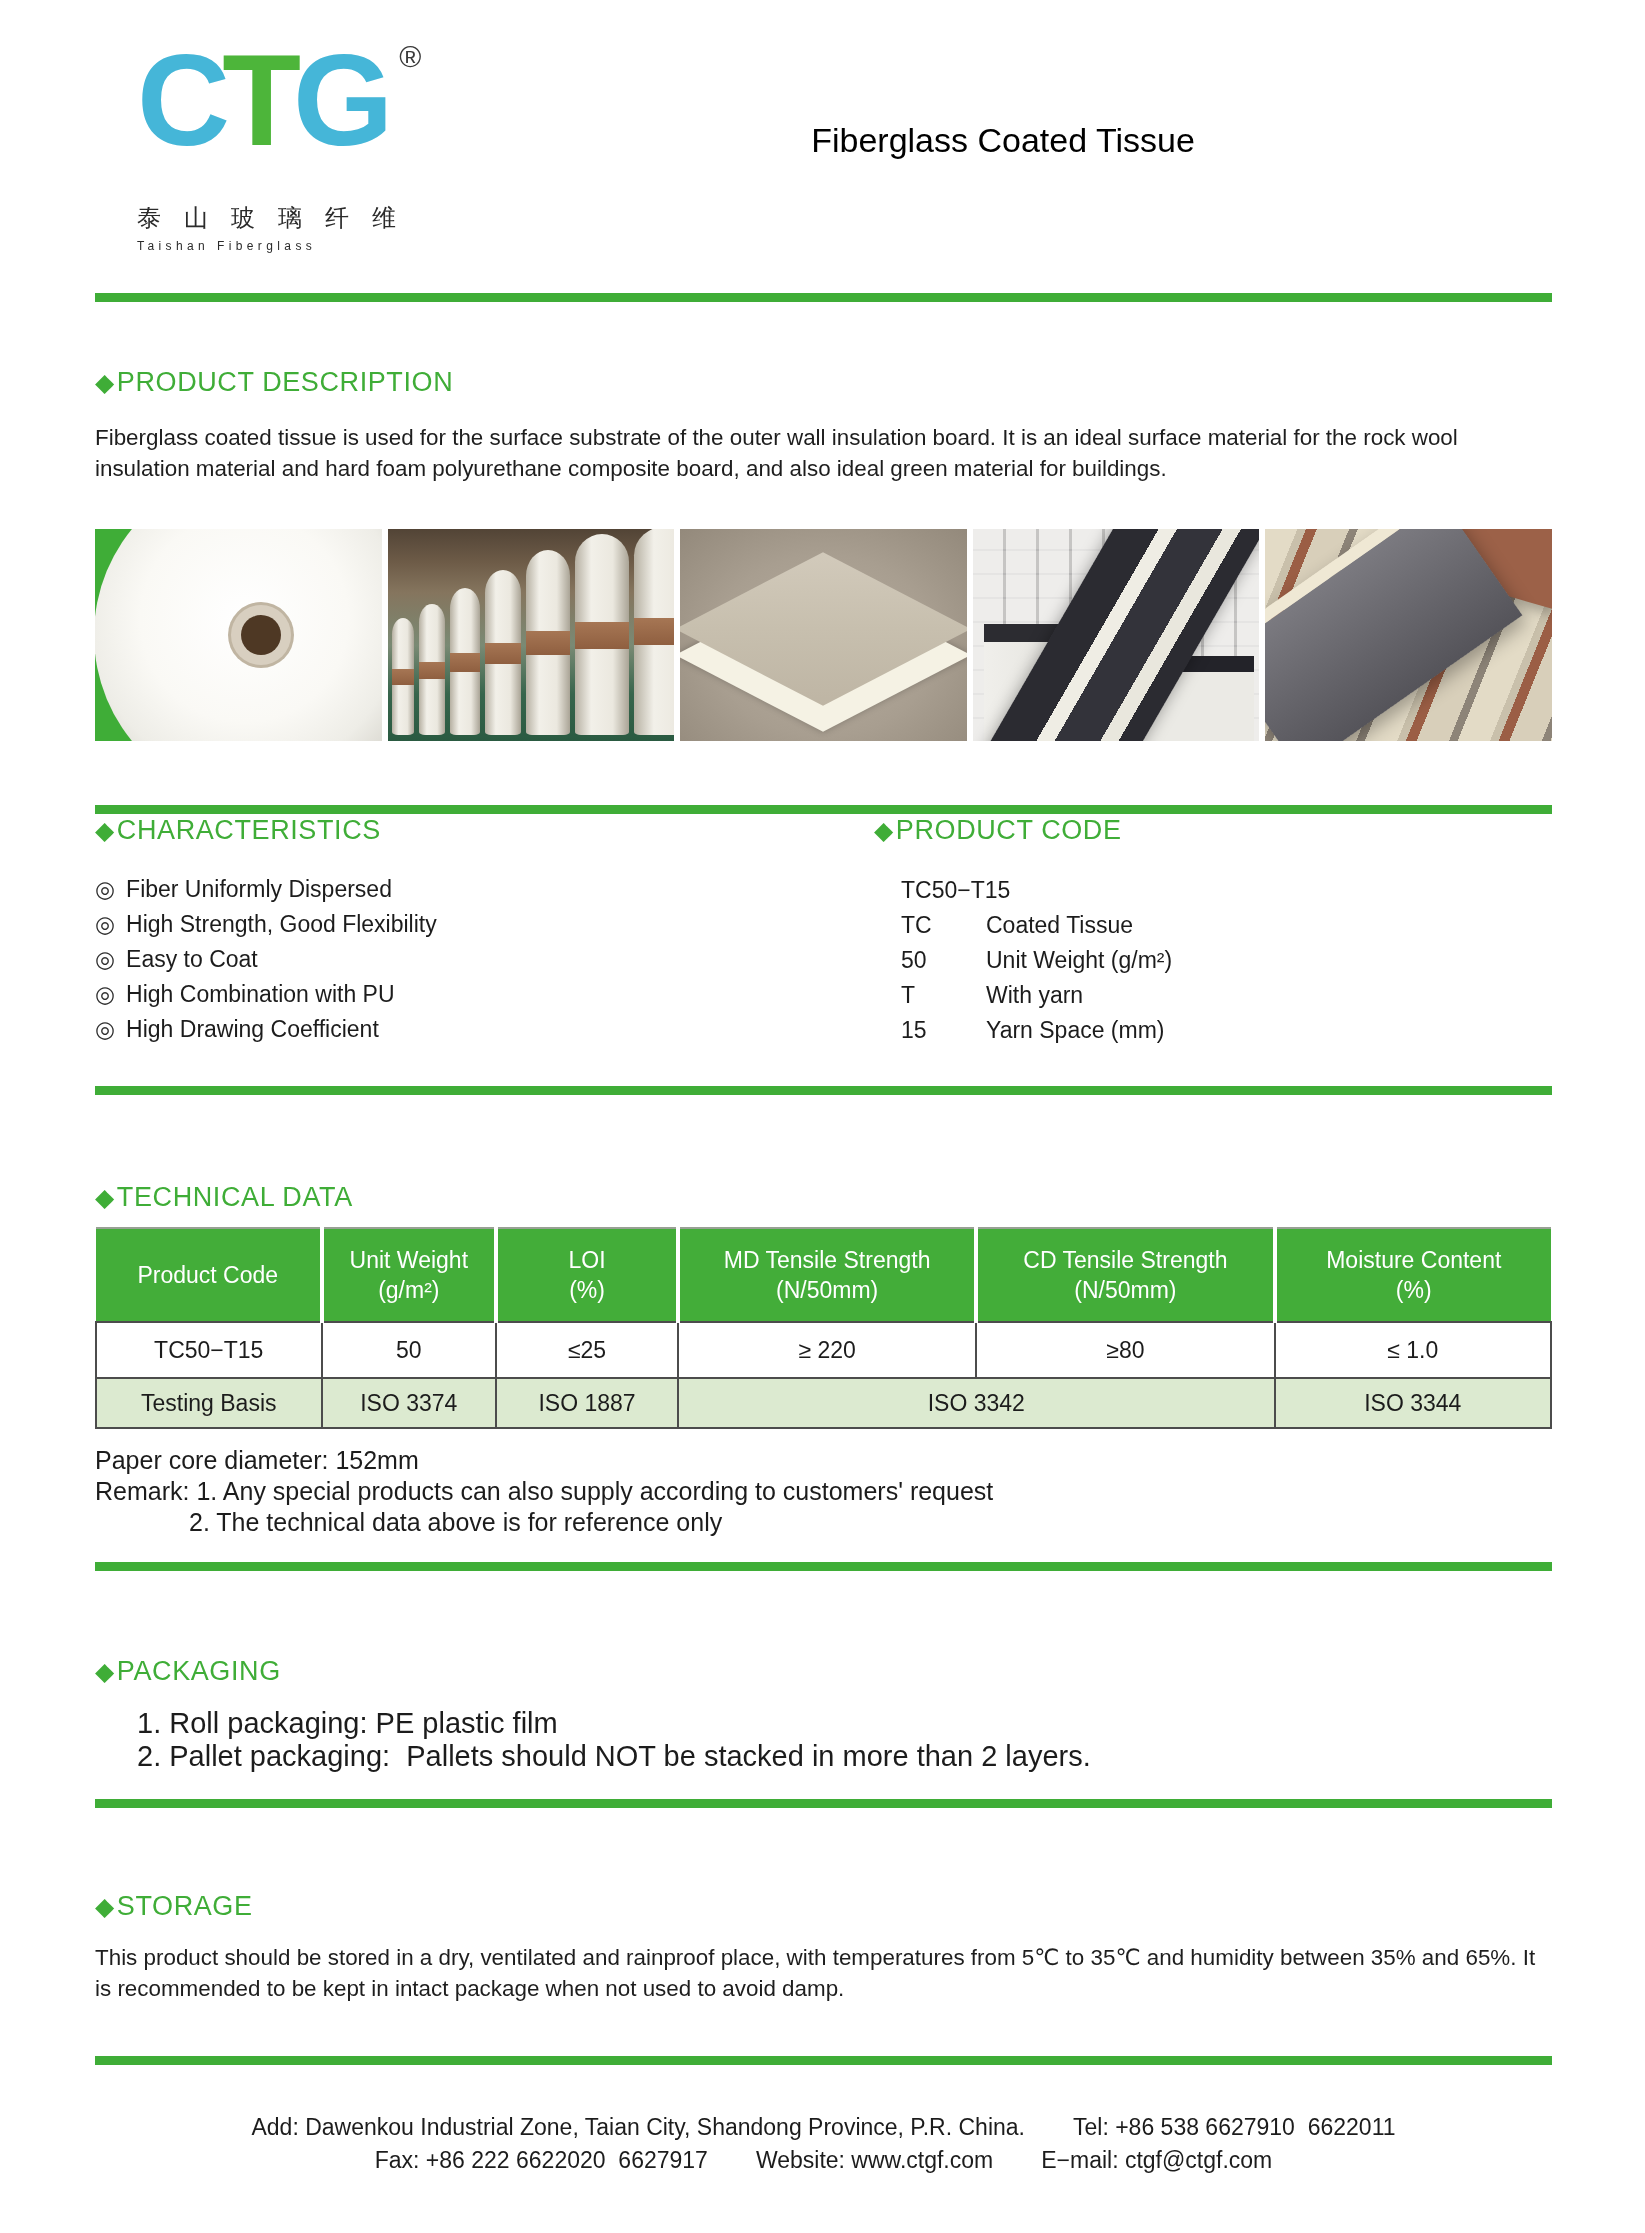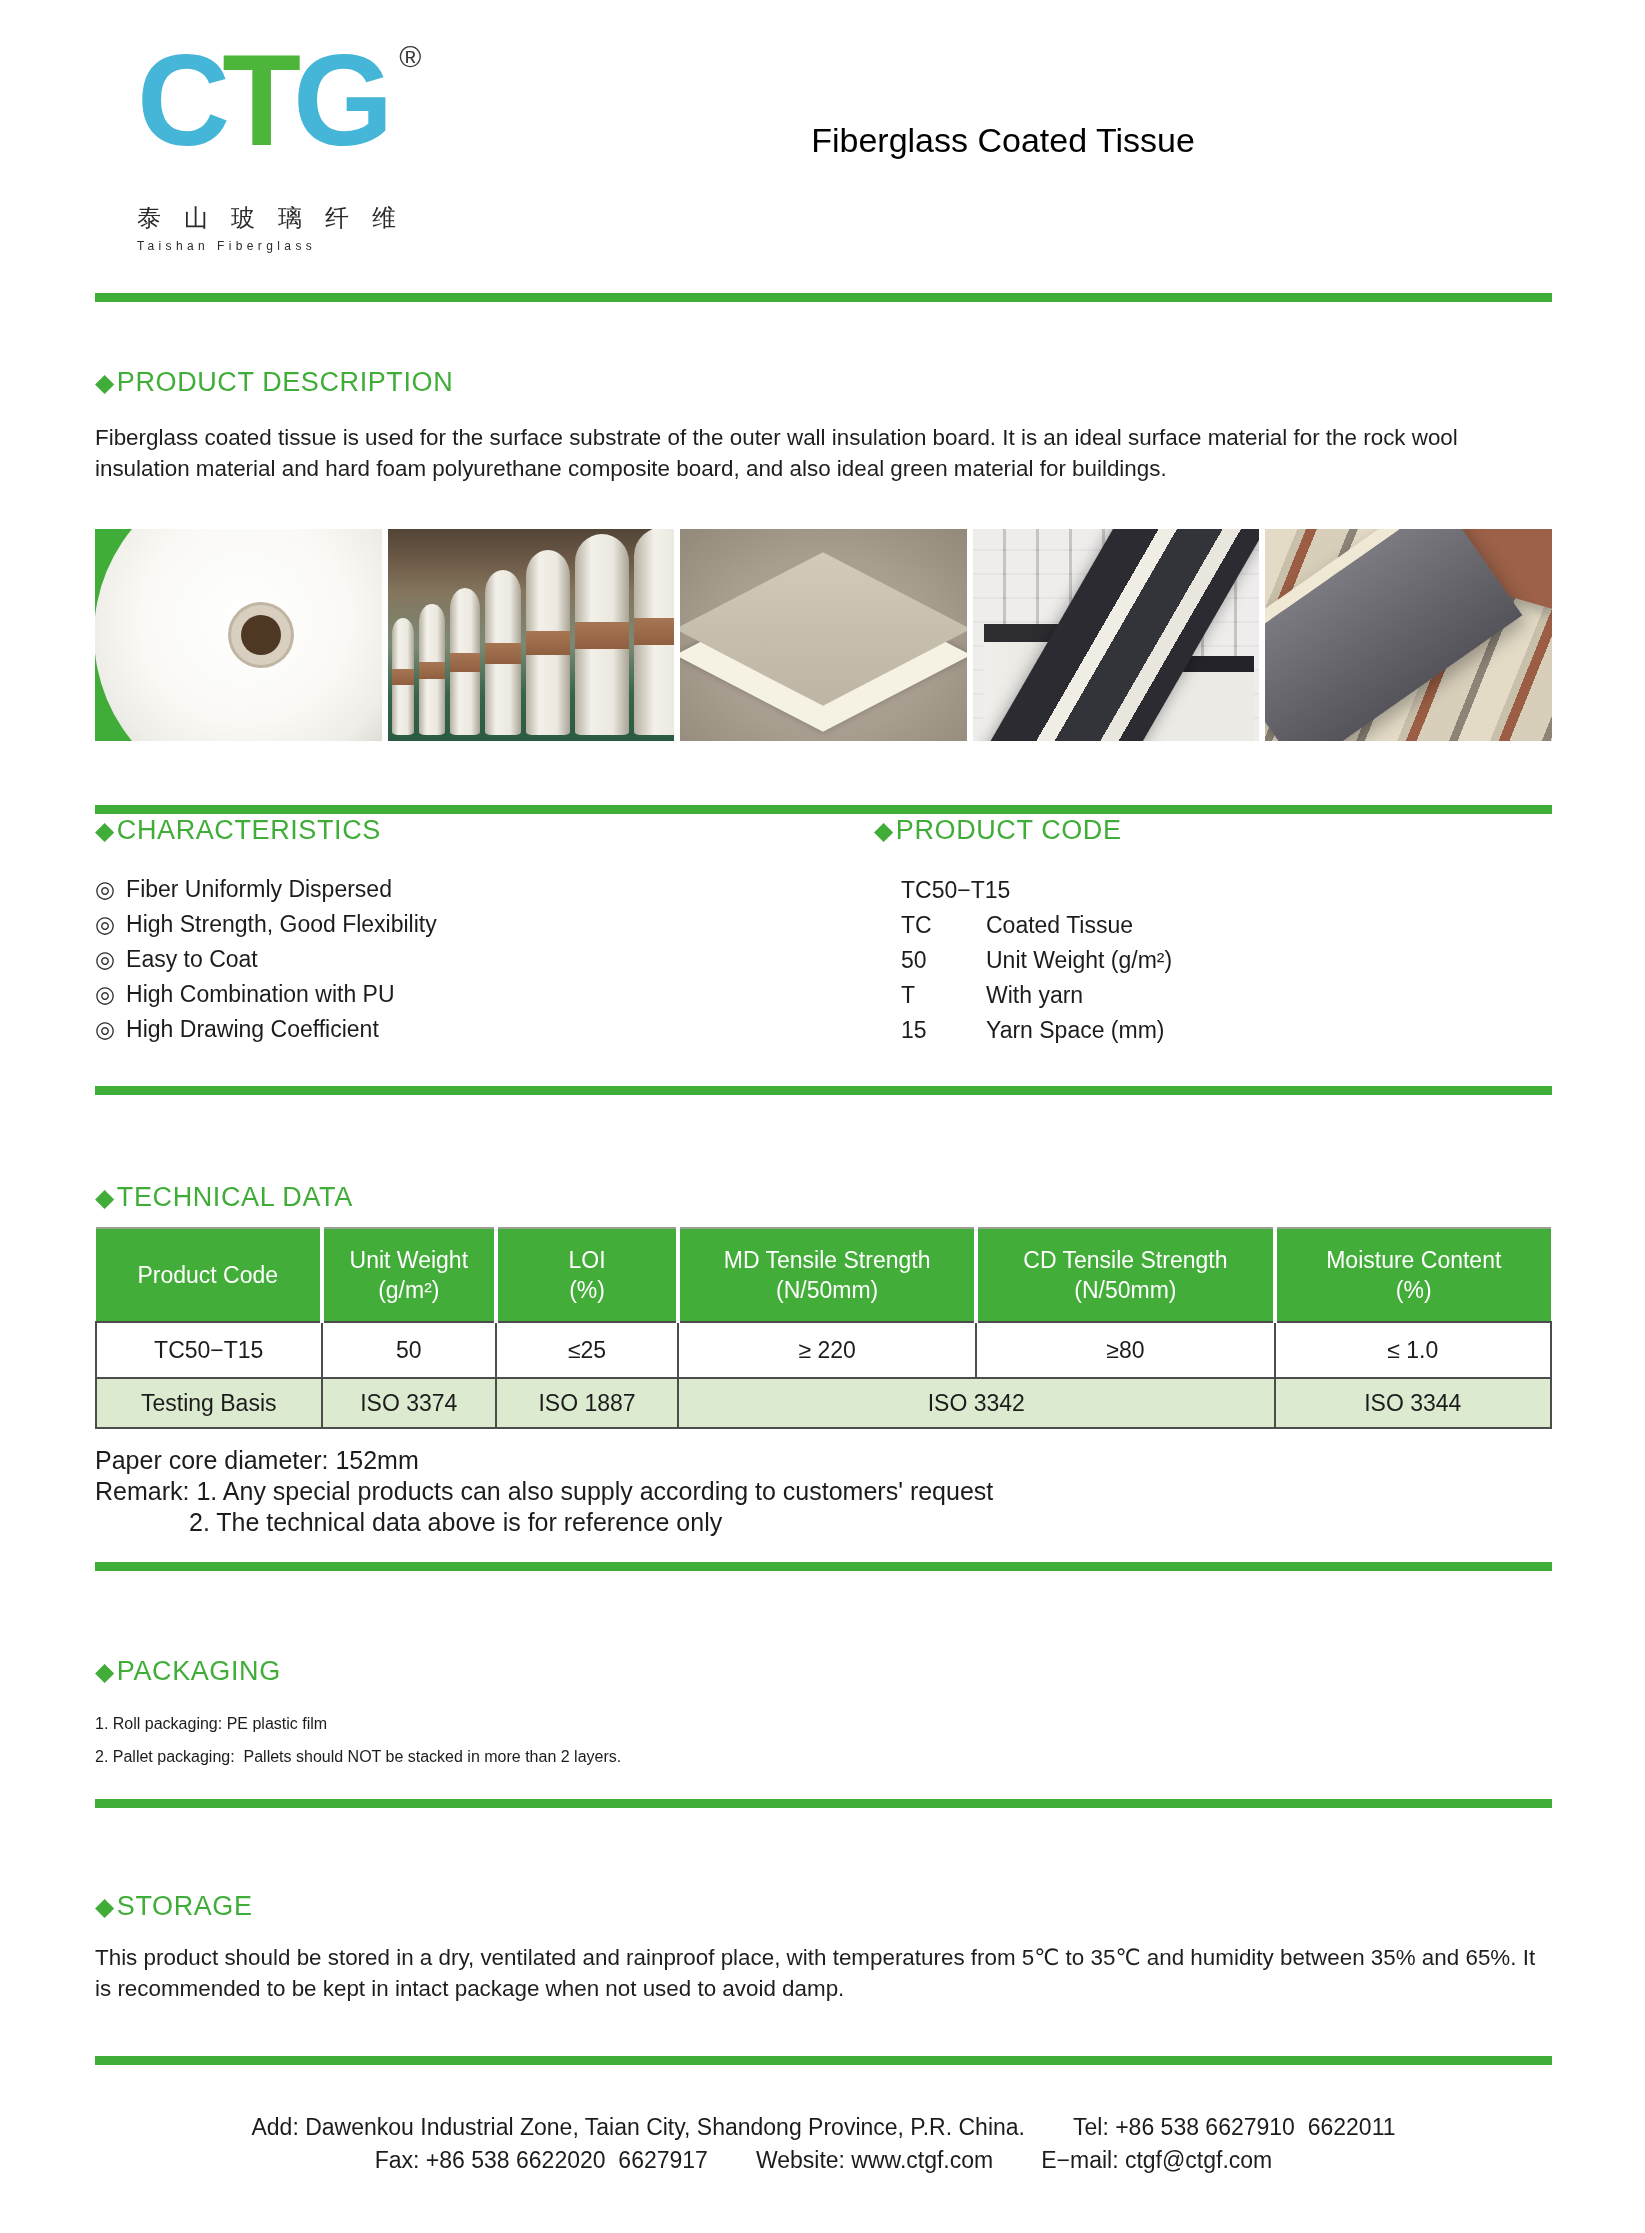--- a/index.html
+++ b/index.html
@@ -107,21 +107,21 @@
   .tech-table .th-unit:empty{display:none;}
   .tech-table td{border:2px solid #4c4c4c;text-align:center;font-size:23px;height:56px;padding:0 4px;}
   .tech-table tr.basis td{background:var(--light-green);height:50px;}
   .notes{margin-top:16px;}
   .note{font-size:25px;line-height:31px;white-space:pre-wrap;}
   .note-indent{padding-left:94px;}
 
   
   .h-pack{margin-top:84px;}
   .pack-items{margin-top:20px;}
-  .pack-item{font-size:16px;line-height:33px;white-space:pre-wrap;}
+  .pack-item{font-size:29px;line-height:33px;white-space:pre-wrap;margin-left:42px;}
   .h-store{margin-top:82px;}
   .store-body{margin-top:20px;}
 
   
   .footer{margin-top:46px;}
   .footer-line{display:flex;justify-content:center;gap:48px;font-size:23px;line-height:33px;}
   .footer-line span{white-space:pre;}
 </style>
 </head>
 <body>
@@ -287,20 +287,20 @@
   <div class="body-text store-body">This product should be stored in a dry, ventilated and rainproof place, with temperatures from 5℃ to 35℃ and humidity between 35% and 65%. It is recommended to be kept in intact package when not used to avoid damp.</div>
 
   <div class="divider d6"></div>
 
   <div class="footer">
     <div class="footer-line">
       <span>Add: Dawenkou Industrial Zone, Taian City, Shandong Province, P.R. China.</span>
       <span>Tel: +86 538 6627910  6622011</span>
     </div>
     <div class="footer-line">
-      <span>Fax: +86 538 6622020  6627917</span>
+      <span>Fax: +86 222 6622020  6627917</span>
       <span>Website: www.ctgf.com</span>
       <span>E−mail: ctgf@ctgf.com</span>
     </div>
   </div>
 
 </div>
 
 
 </body></html>

